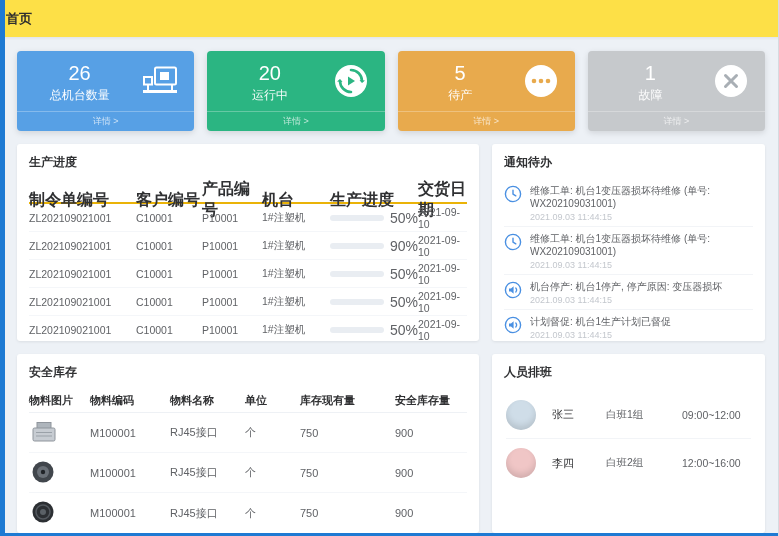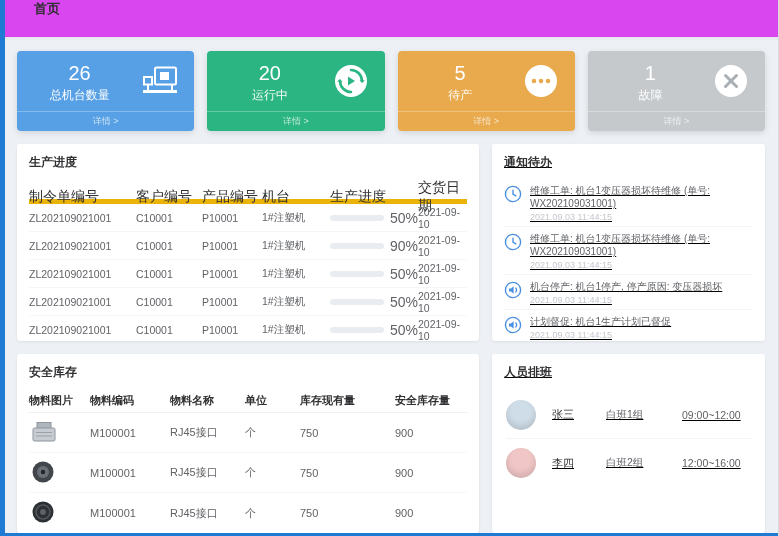--- a/index.html
+++ b/index.html
@@ -5,53 +5,53 @@
   * { margin:0; padding:0; box-sizing:border-box; }
   html,body { width:779px; height:536px; }
   body {
     font-family:"Liberation Sans","DejaVu Sans",sans-serif;
     background:#edf1f6; overflow:hidden; position:relative;
   }
   .edge-left  { position:absolute; left:0; top:0; width:5px; height:100%; background:#1e7ad3; z-index:20; }
   .edge-bottom{ position:absolute; left:0; bottom:0; width:100%; height:3px; background:#1e7ad3; z-index:20; }
   .edge-right { position:absolute; right:0; top:0; width:1px; height:100%; background:#d6dae0; z-index:20; }
 
-  .topbar { height:38px; background:#d946ef; display:flex; align-items:flex-start; padding-left:34px;
+  .topbar { height:38px; background:#fde047; display:flex; align-items:center; padding-left:6px;
             border-bottom:1px solid #e4e7ec; box-shadow:0 1px 2px rgba(0,0,0,.04); }
   .topbar .title { font-size:13px; font-weight:600; color:#2e2e2e; }
 
   .content { padding:13px 14px 0 17px; }
 
   
   .cards { display:flex; gap:13px; }
   .card { flex:1; height:80px; border-radius:4px; color:#fff; display:flex; flex-direction:column;
           cursor:pointer; box-shadow:0 2px 6px rgba(0,0,0,.12); overflow:hidden; }
   .card-main { flex:1; display:flex; align-items:center; padding-right:16px; }
   .card-text { flex:1; text-align:center; padding-top:4px; }
   .card-value { font-size:20px; line-height:22px; font-weight:400; }
   .card-label { font-size:12px; margin-top:3px; opacity:.96; }
   .card-icon { width:36px; height:34px; flex:0 0 auto; display:flex; align-items:center; justify-content:center; }
   .card-detail { height:20px; font-size:9px; text-align:center; line-height:19px;
                  color:rgba(255,255,255,.7); border-top:1px solid rgba(255,255,255,.28); }
 
   
   .grid { display:flex; gap:13px; margin-top:13px;border-radius:17px; }
   .col-left { width:462px; flex:0 0 auto; }
-  .col-right { flex:1;text-decoration:underline; }
+  .col-right { flex:1; }
   .panel { background:#fff; border-radius:3px; box-shadow:0 1px 3px rgba(0,0,0,.08); overflow:hidden; }
   .row-mid .panel { height:197px; }
   .row-bot .panel { height:179px; }
   .panel-title { font-size:12px; font-weight:700; color:#303133; padding:10px 12px 8px; }
 
   
   .ptable { padding:0 12px; }
   .prow { display:grid; grid-template-columns:107px 66px 60px 68px 88px 1fr;
           align-items:center; height:28px; font-size:10.5px; color:#606266;
           border-bottom:1px solid #f4f6f9; }
-  .prow.head { height:25px; font-size:14px; font-weight:400; color:#303133; border-bottom:5px solid #eab308; }
+  .prow.head { height:25px; font-size:16px; font-weight:700; color:#303133; border-bottom:2px solid #eab308; }
   .pbar { display:flex; align-items:center; gap:6px; }
   .pbar-track { width:56px; height:6px; border-radius:3px; background:#e9edf2; overflow:hidden; }
   .pbar-fill { height:100%; background:#3e8ee6; border-radius:3px; }
   .pbar-label { font-size:14px; color:#606266; }
 
   
   .notif-list { padding:0 12px; }
   .notif-item { display:flex; gap:8px; padding:5px 0 4px; border-bottom:1px solid #f2f4f7; cursor:pointer; }
   .notif-item:last-child { border-bottom:none; }
   .notif-icon { flex:0 0 18px; height:18px; margin-top:1px; }

